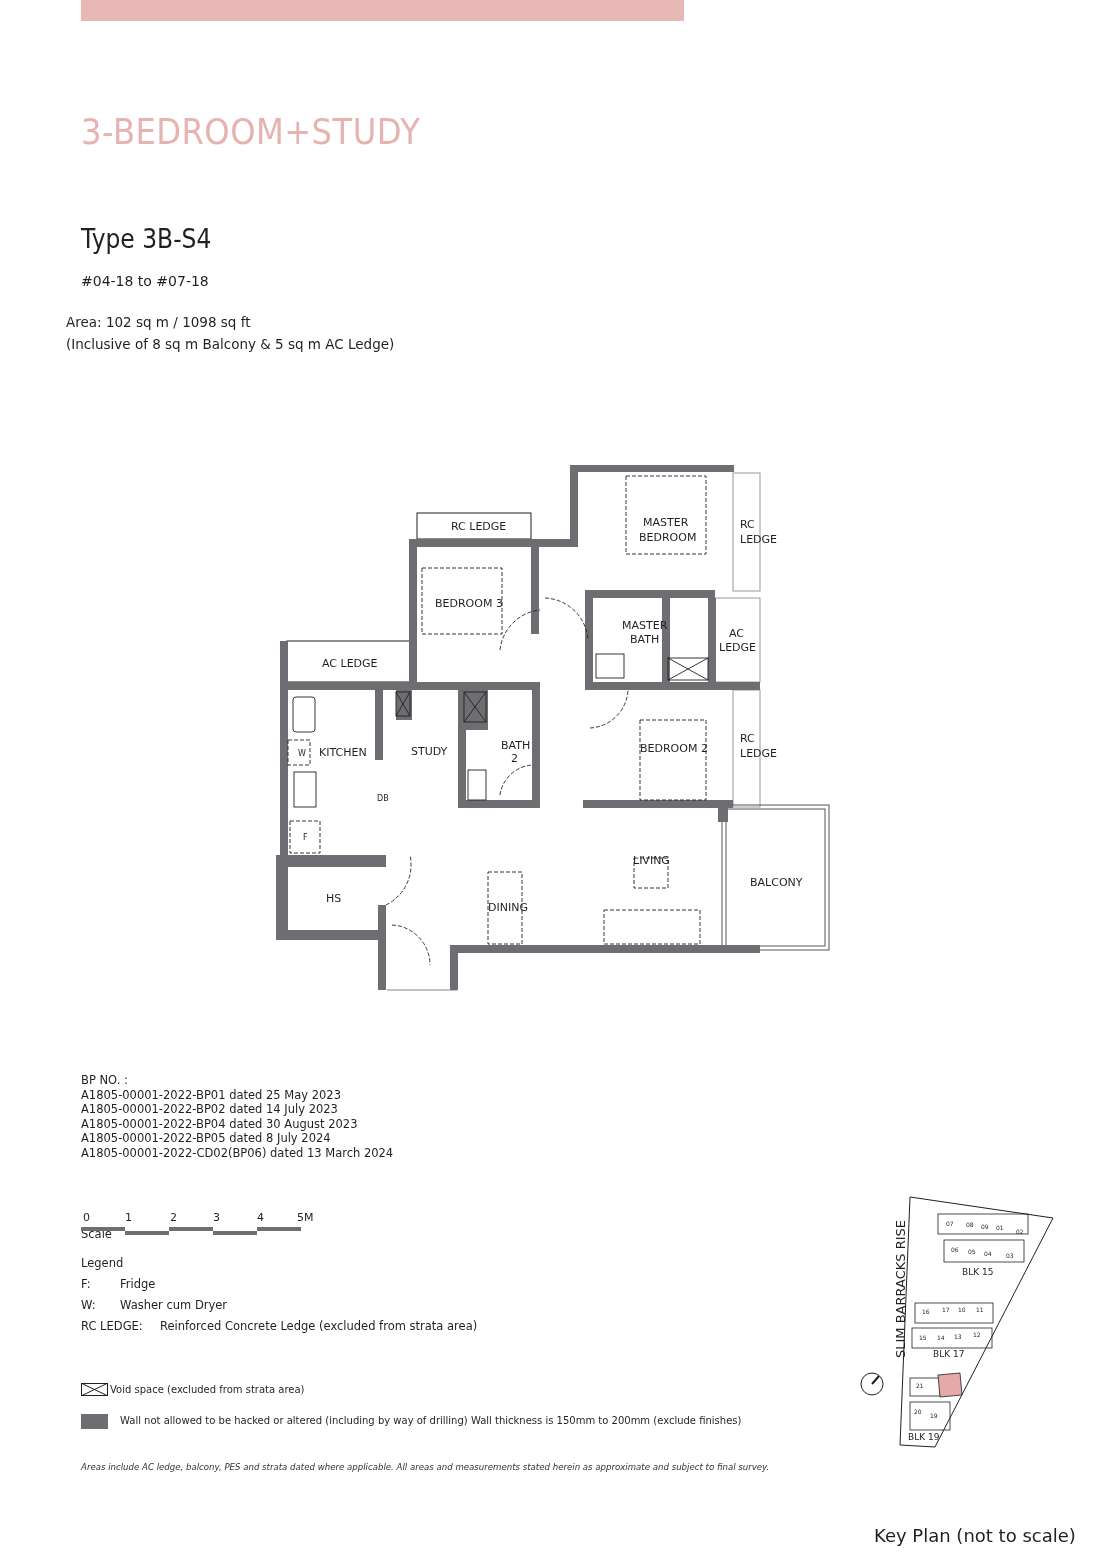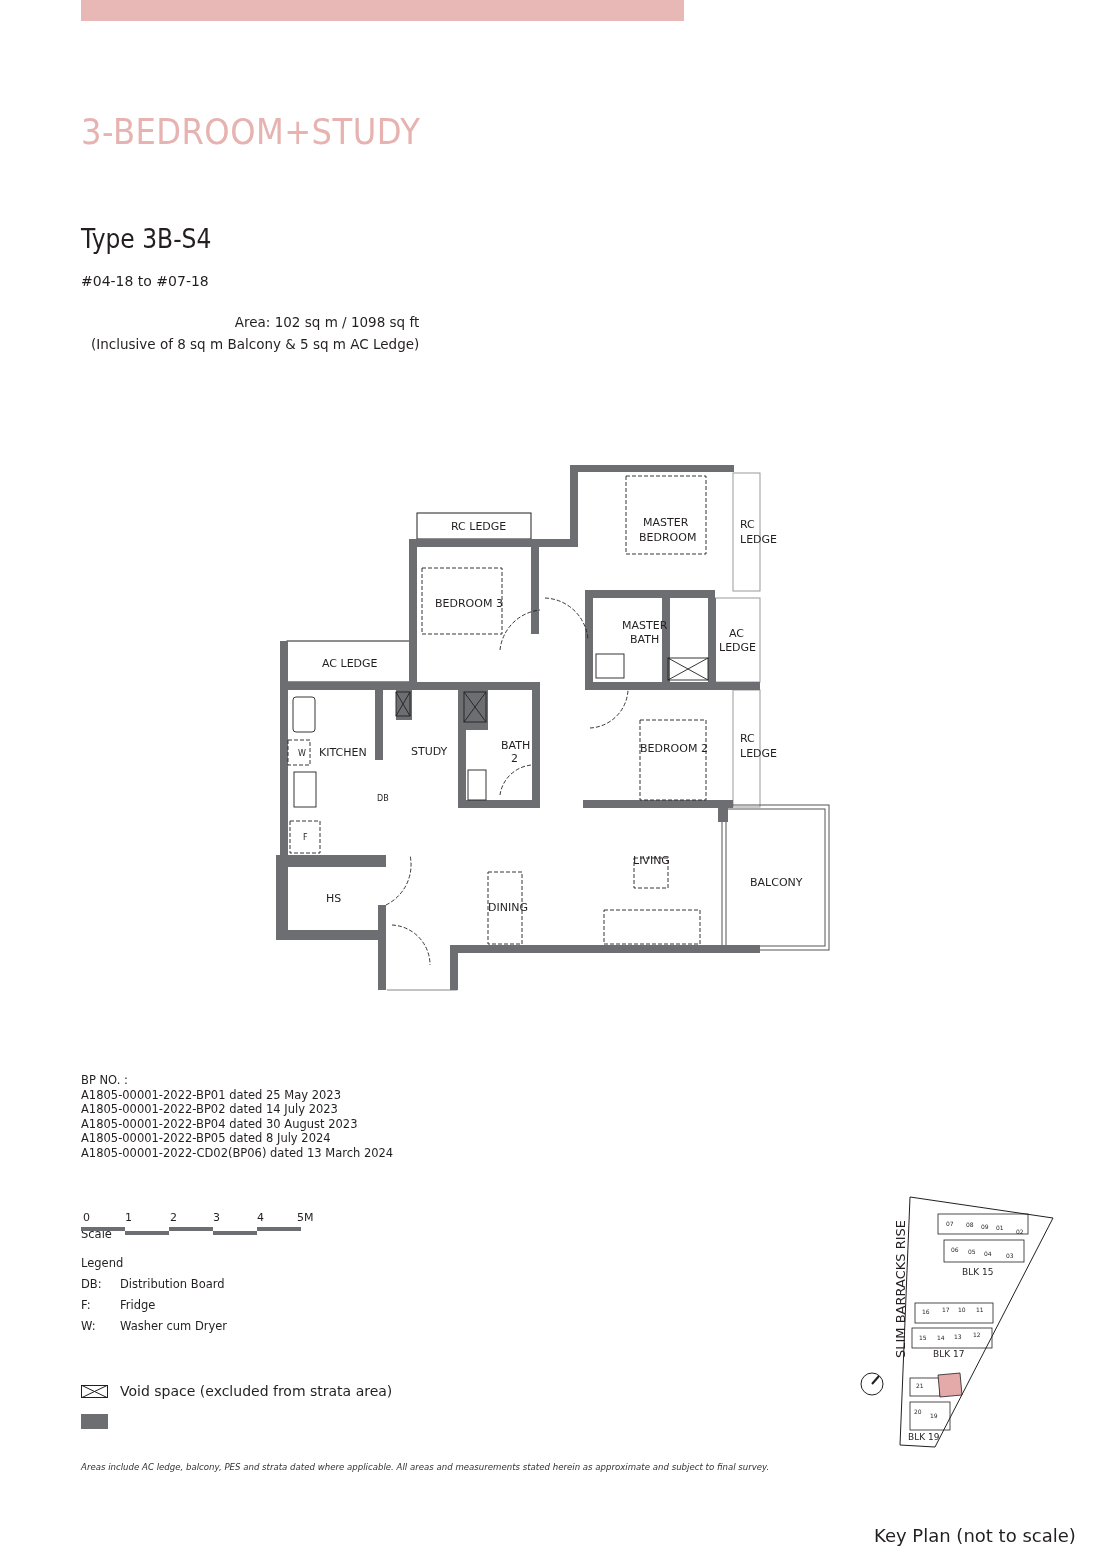--- a/index.html
+++ b/index.html
@@ -1,30 +1,30 @@
 <!DOCTYPE html>
 <html><head>
 <meta charset="utf-8">
 <style>
   html,body{margin:0;padding:0;background:#fff;}
   body{width:1100px;height:1560px;position:relative;overflow:hidden;font-family:"DejaVu Sans",sans-serif;color:#231f20;}
   .topbar{position:absolute;left:81px;top:0;width:603px;height:21px;background:#e8b8b6;}
   .cat-title{position:absolute;left:81px;top:112px;font-size:35px;letter-spacing:0.5px;color:#e6b3b1;font-family:"DejaVu Sans",sans-serif;font-weight:normal;transform:scaleX(0.92);transform-origin:left;}
   .type-title{position:absolute;left:81px;top:224px;font-size:26px;color:#231f20;transform:scaleX(0.9);transform-origin:left;}
   .units{position:absolute;left:81px;top:273px;font-size:14px;}
-  .area{position:absolute;left:91px;top:311px;font-size:13.5px;line-height:22px;text-align:right;}
+  .area{position:absolute;left:66px;top:311px;font-size:13.5px;line-height:22px;}
   .plan{position:absolute;left:270px;top:460px;}
   .bp{position:absolute;left:81px;top:1073px;font-size:11.5px;line-height:14.6px;}
   .scale-lbl{position:absolute;left:81px;top:1227px;font-size:11.5px;}
   .scale{position:absolute;left:81px;top:1210px;width:240px;height:26px;}
   .legend{position:absolute;left:81px;top:1252px;font-size:11.5px;}
   .legend .row{display:flex;height:21px;align-items:center;}
   .legend .k{width:39px;}
   .legend .k2{width:79px;}
-  .void-row{position:absolute;left:81px;top:1383px;font-size:14px;display:flex;align-items:center;gap:12px;}
+  .void-row{position:absolute;left:81px;top:1383px;font-size:10px;display:flex;align-items:center;gap:2px;}
   .wall-row{position:absolute;left:81px;top:1414px;font-size:10px;display:flex;gap:12px;line-height:14px;}
   .wall-sw{width:27px;height:15px;background:#6d6e71;}
   .disclaimer{position:absolute;left:81px;top:1462px;font-size:8.6px;font-style:italic;color:#333;}
   .keyplan{position:absolute;left:855px;top:1190px;}
   .keyplan-lbl{position:absolute;left:874px;top:1525px;font-size:18px;}
 </style>
 </head>
 <body>
 
 <div class="topbar"></div>
@@ -166,45 +166,46 @@
     <rect x="44" y="21" width="44" height="4"></rect>
     <rect x="88" y="17" width="44" height="4"></rect>
     <rect x="132" y="21" width="44" height="4"></rect>
     <rect x="176" y="17" width="44" height="4"></rect>
   </g>
 </svg>
 
 <div class="legend">
   <div class="row">Legend</div>
   <div class="row">
-      <span class="k">DB:</span>
-      <span>Distribution Board</span>
-    </div>
-  <div class="row">
       <span class="k">F:</span>
       <span>Fridge</span>
     </div>
   <div class="row">
       <span class="k">W:</span>
       <span>Washer cum Dryer</span>
     </div>
+  <div class="row">
+      <span class="k2">RC LEDGE:</span>
+      <span>Reinforced Concrete Ledge (excluded from strata area)</span>
+    </div>
 </div>
 
 <div class="void-row">
   <svg width="27" height="13">
       <rect x="0.5" y="0.5" width="26" height="12" fill="none" stroke="#231f20"></rect>
       <line x1="0" y1="0" x2="27" y2="13" stroke="#231f20"></line>
       <line x1="27" y1="0" x2="0" y2="13" stroke="#231f20"></line>
     </svg>
   <span>Void space (excluded from strata area)</span>
 </div>
 
 <div class="wall-row">
   <div class="wall-sw"></div>
   <div>
+    <div>Wall not allowed to be hacked or altered (including by way of drilling) Wall thickness is 150mm to 200mm (exclude finishes)</div>
   </div>
 </div>
 
 <div class="disclaimer">Areas include AC ledge, balcony, PES and strata dated where applicable. All areas and measurements stated herein as approximate and subject to final survey.</div>
 
 <svg class="keyplan" width="210" height="270" viewBox="855 1190 210 270" font-family="DejaVu Sans, sans-serif" fill="#231f20">
   <path d="M910 1197 L1053 1218 L935 1447 L900 1445 Z" fill="none" stroke="#231f20"></path>
   <text transform="translate(905,1358) rotate(-90)" font-size="13">SLIM BARRACKS RISE</text>
   <circle cx="872" cy="1384" r="11" fill="none" stroke="#231f20"></circle>
   <line x1="872" y1="1384" x2="879" y2="1376" stroke="#231f20" stroke-width="2"></line>

